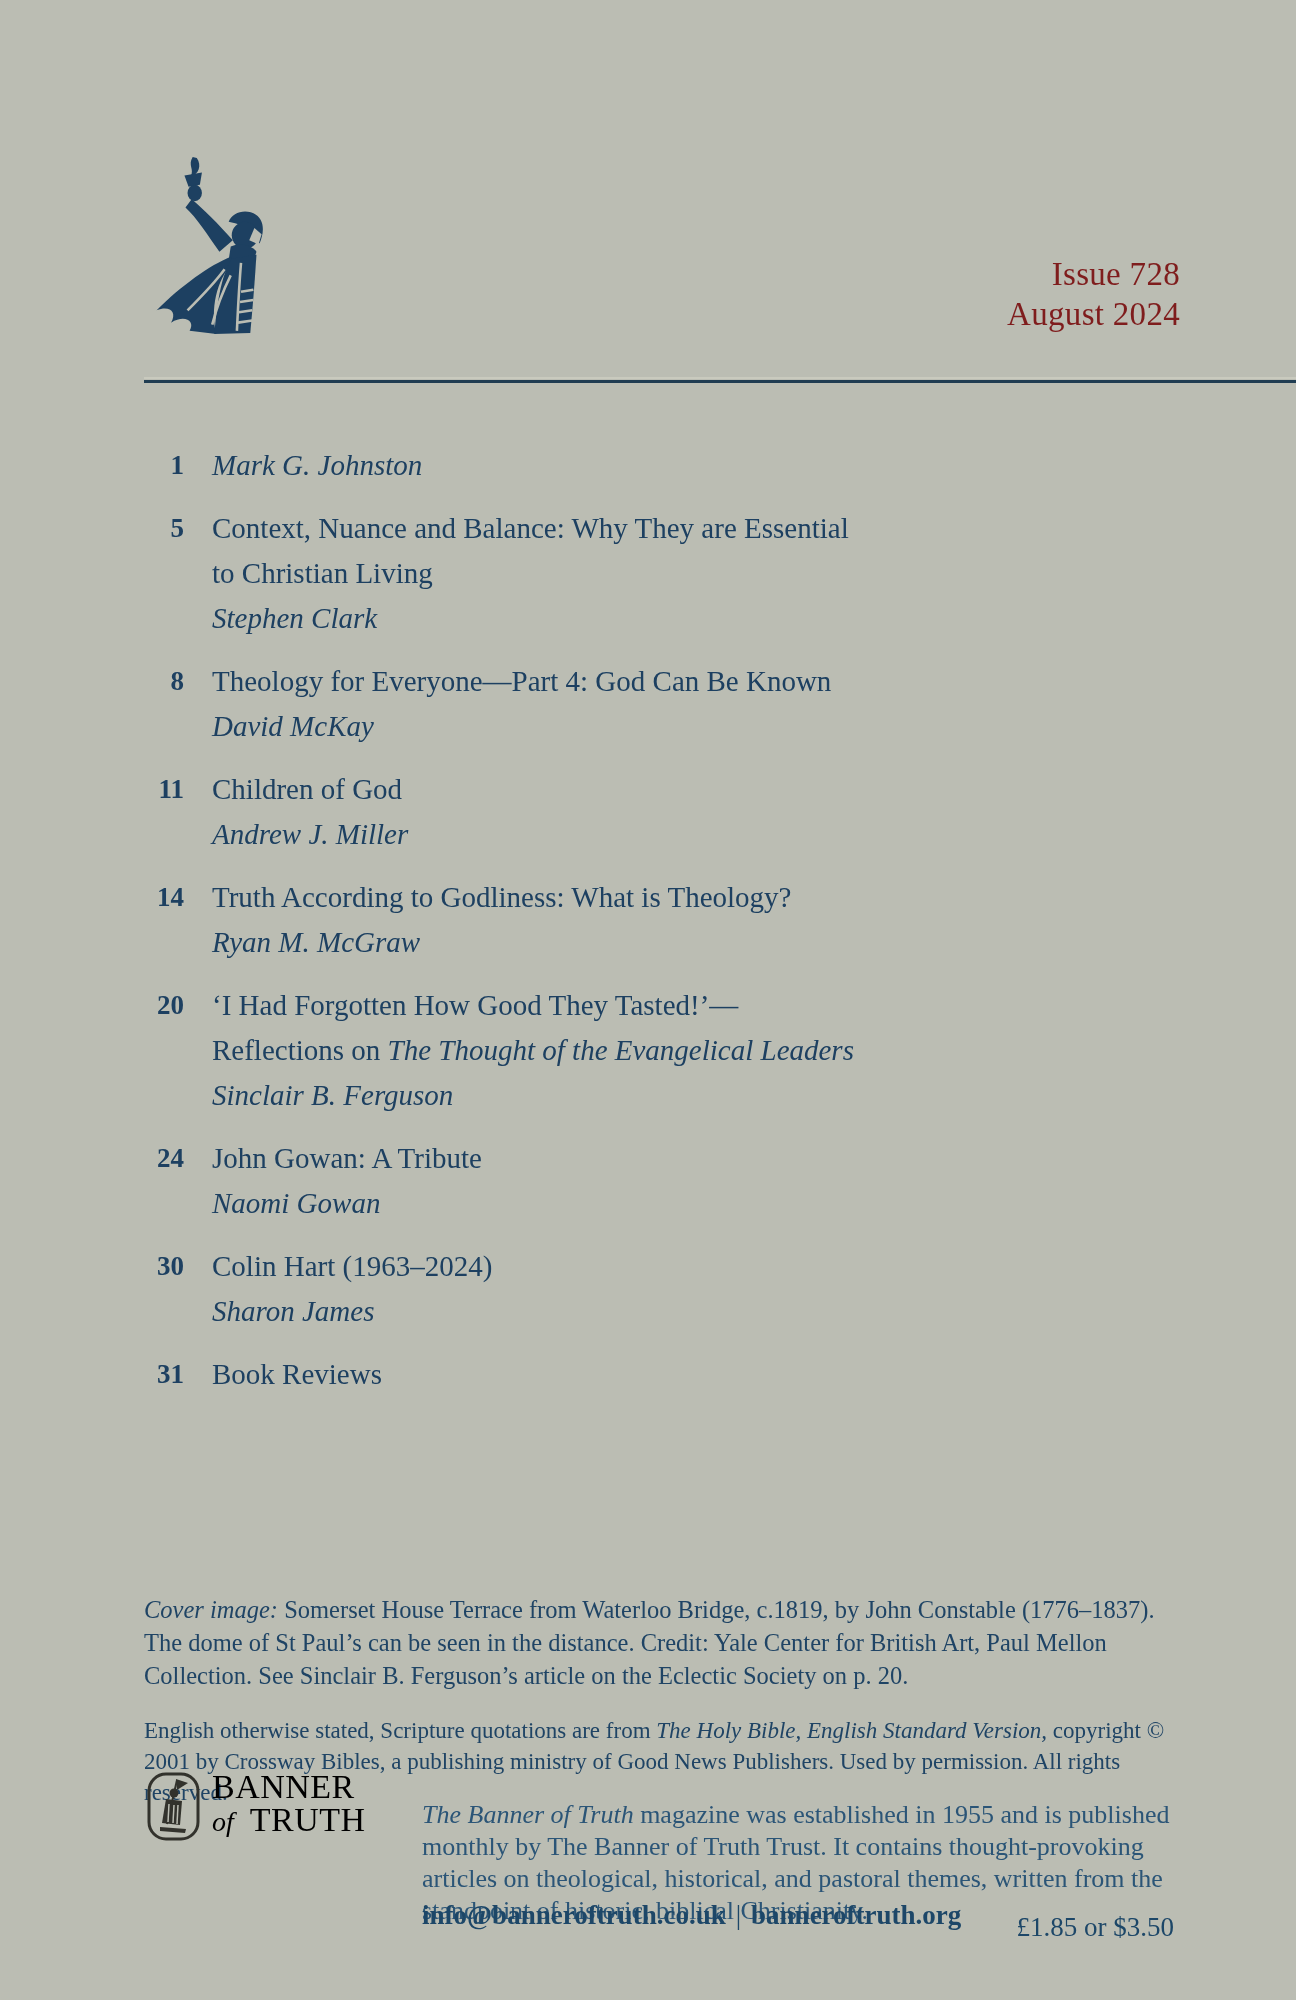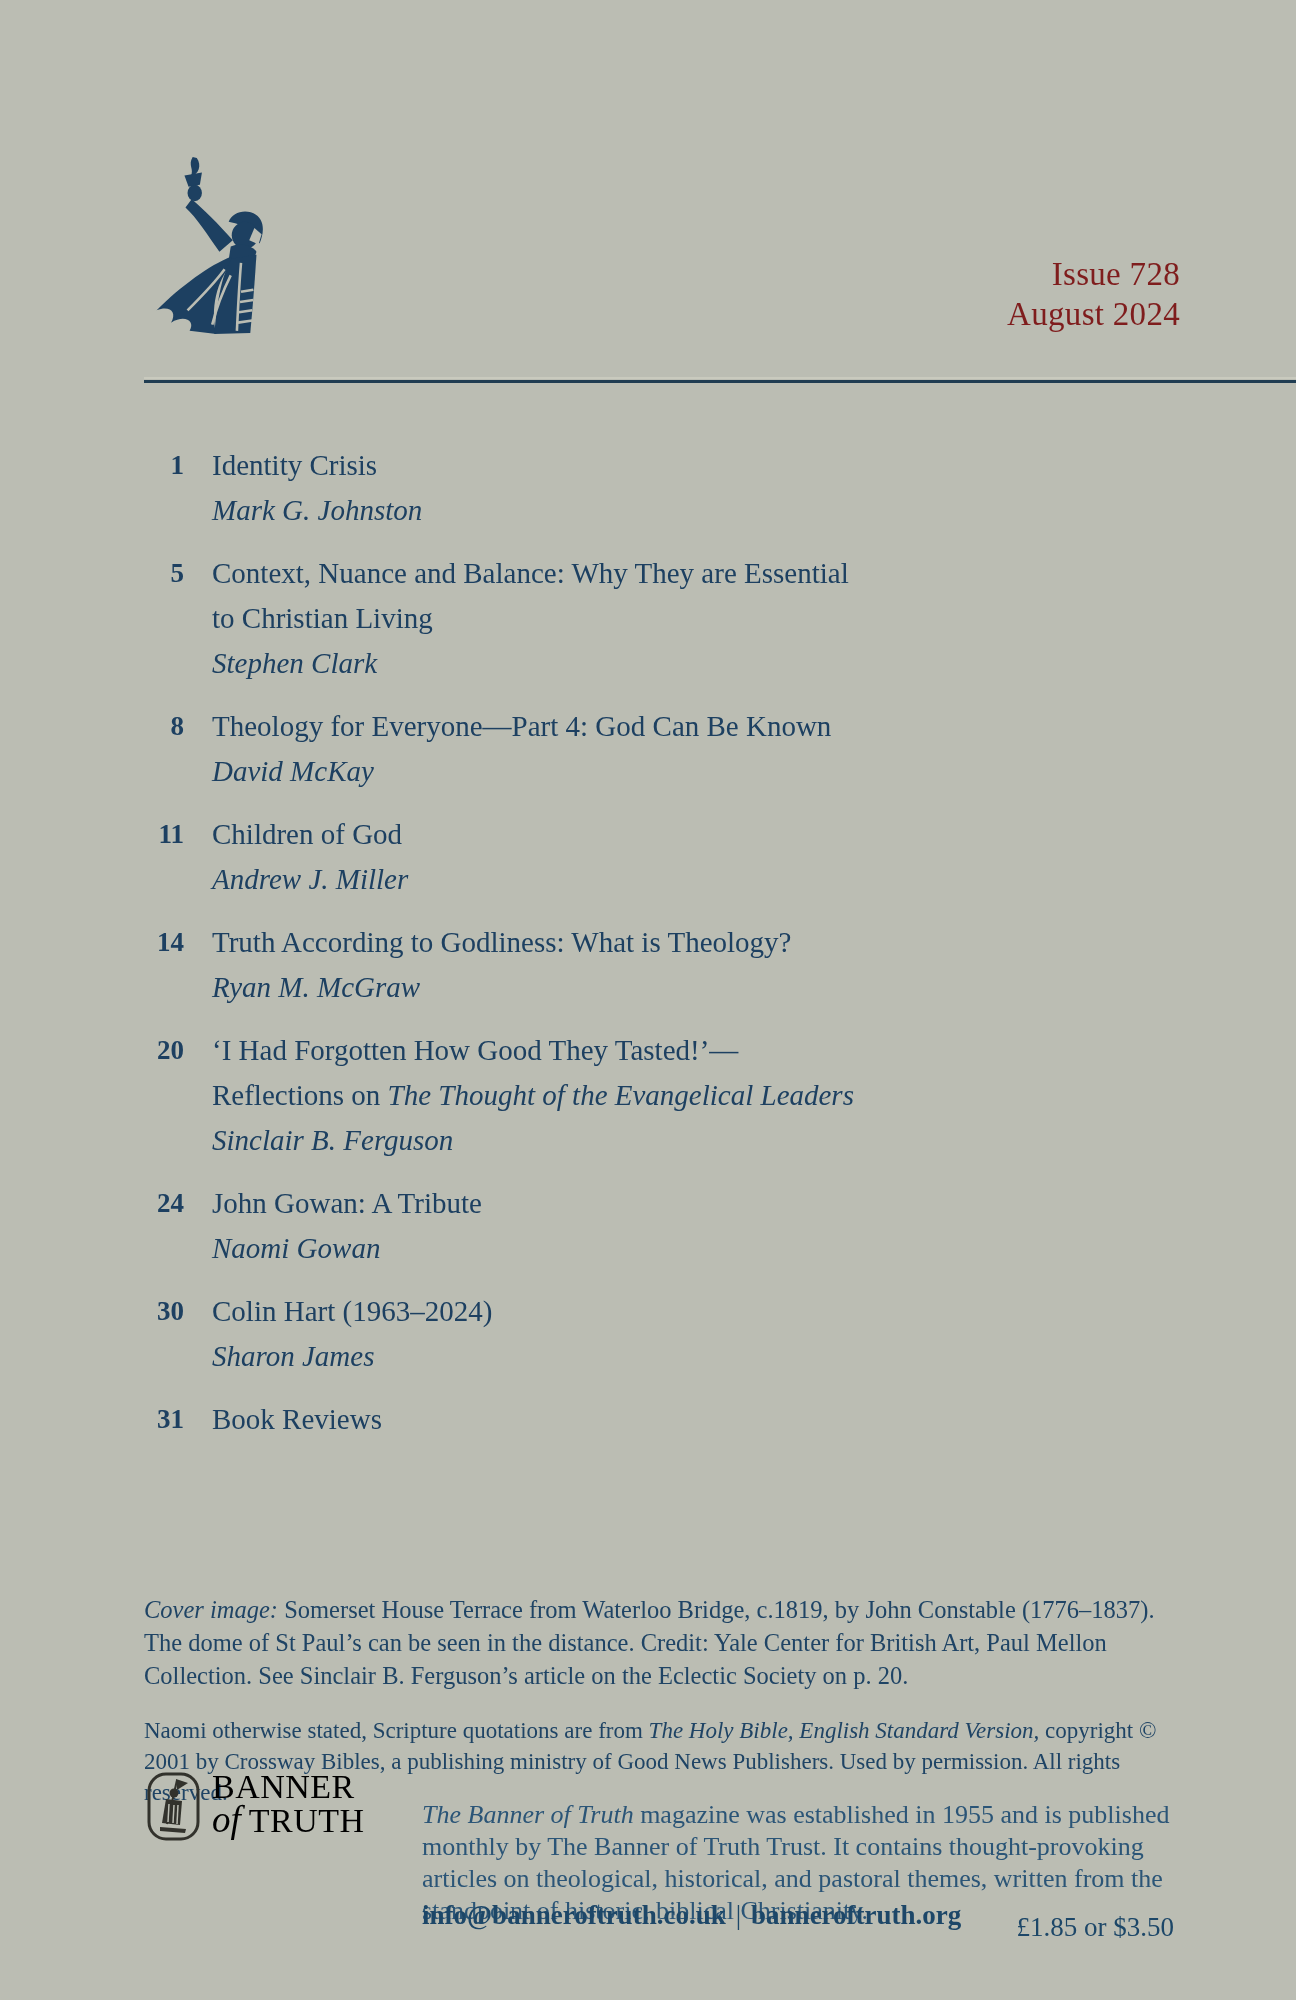--- a/index.html
+++ b/index.html
@@ -19,21 +19,21 @@
     font-size:29px;line-height:45px;}
   .entry .num{font-weight:bold;text-align:right;font-size:27px;}
   .title-line{white-space:nowrap;}
   .entry .author{font-style:italic;}
   em{font-style:italic;font-weight:inherit;}
   .note{position:absolute;left:144px;width:1044px;color:#1f4465;}
   .note-cover{top:1568px;font-size:24.5px;line-height:33px;}
   .note-scripture{top:1692px;font-size:23px;line-height:31px;}
   .footer-badge{position:absolute;left:147px;top:1772px;}
   .wordmark{position:absolute;left:212px;top:1770px;color:#000000;font-size:34px;line-height:33px;letter-spacing:.5px;}
-  .wordmark .of{font-style:italic;font-size:37px;letter-spacing:0;margin-right:8px;}
+  .wordmark .of{font-style:italic;font-size:28px;letter-spacing:0;margin-right:16px;}
   .about{position:absolute;left:422px;top:1773px;width:766px;font-size:26px;line-height:32px;color:#2b5577;}
   .contact{position:absolute;left:422px;top:1900px;font-weight:bold;font-size:27px;color:#1d4768;white-space:nowrap;}
   .contact .sep{margin:0 10px;font-weight:normal;}
   .price{position:absolute;right:122px;top:1912px;font-size:27px;color:#1d4768;}
 </style>
 </head>
 <body>
 
 <div class="page">
 
@@ -78,21 +78,20 @@
     <div>August 2024</div>
   </div>
 
   <div class="rule-hl"></div>
   <div class="rule"></div>
 
   <div class="toc">
       <div class="entry">
         <div class="num">1</div>
         <div>
-          <div class="title-line"><span>Identity Crisis</span></div>
           <div class="author">Mark G. Johnston</div>
         </div>
       </div>
       <div class="entry">
         <div class="num">5</div>
         <div>
           <div class="title-line"><span>Context, Nuance and Balance: Why They are Essential</span></div>
           <div class="title-line"><span>to Christian Living</span></div>
           <div class="author">Stephen Clark</div>
         </div>
@@ -143,21 +142,21 @@
       <div class="entry">
         <div class="num">31</div>
         <div>
           <div class="title-line"><span>Book Reviews</span></div>
         </div>
       </div>
     </div>
 
   <p class="note note-cover"><em>Cover image:</em><span> Somerset House Terrace from Waterloo Bridge, c.1819, by John Constable (1776–1837). The dome of St Paul’s can be seen in the distance. Credit: Yale Center for British Art, Paul Mellon Collection. See Sinclair B. Ferguson’s article on the Eclectic Society on p. 20.</span></p>
 
-  <p class="note note-scripture"><span>Naomi otherwise stated, Scripture quotations are from </span><em>The Holy Bible, English Standard Version,</em><span> copyright © 2001 by Crossway Bibles, a publishing ministry of Good News Publishers. Used by permission. All rights reserved.</span></p>
+  <p class="note note-scripture"><span>English otherwise stated, Scripture quotations are from </span><em>The Holy Bible, English Standard Version,</em><span> copyright © 2001 by Crossway Bibles, a publishing ministry of Good News Publishers. Used by permission. All rights reserved.</span></p>
 
   <div class="footer-badge">
     <svg width="53" height="69" viewBox="0 0 53 69">
       <rect x="2" y="2" width="49" height="65" rx="17" fill="none" stroke="#32322c" stroke-width="3"></rect>
       <g fill="#32322c" stroke="#32322c">
         <path d="M29 7 L41 11 L30 18 Z" stroke="none"></path>
         <path d="M30 8 L20 52" fill="none" stroke-width="2"></path>
         <circle cx="27" cy="21" r="4.5" stroke="none"></circle>
         <path d="M19 27 L35 29 L33 53 L15 51 Z" stroke="none"></path>
         <path d="M13 55 L39 57 L38 61 L13 59 Z" stroke="none"></path>

